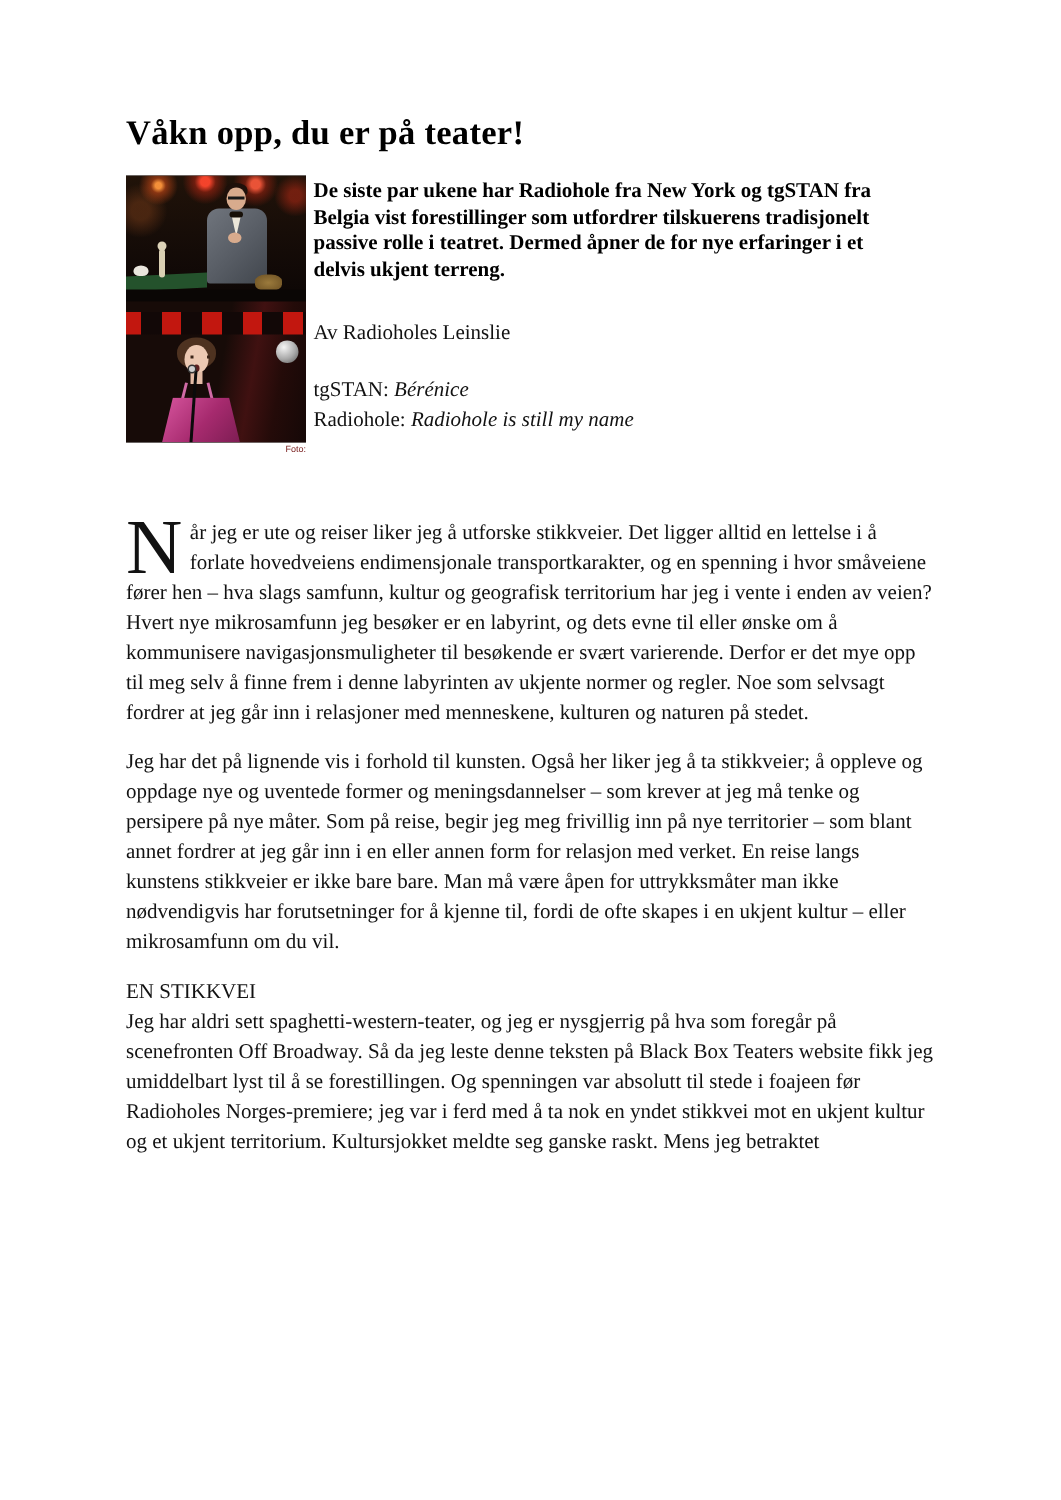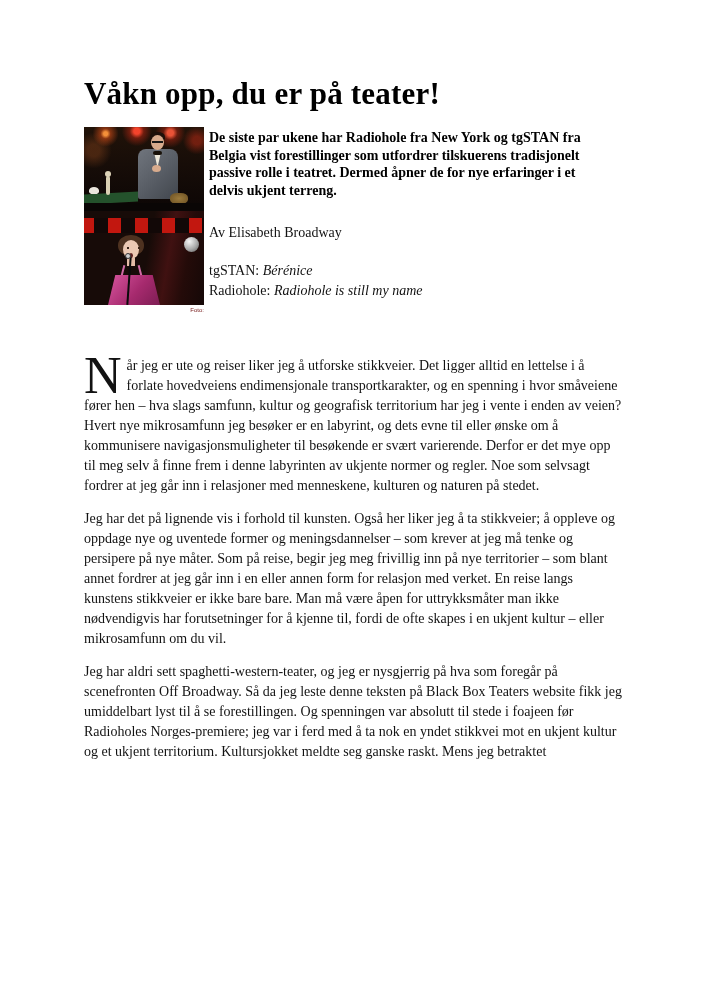--- a/index.html
+++ b/index.html
@@ -7,21 +7,21 @@
     position:relative;
     width:707px;height:1000px;
     background:#ffffff;
     font-family:"Liberation Serif", serif;
     color:#121212;
     overflow:hidden;
     box-sizing:border-box;
     padding:76px 85px 0 84px;
   }
   h1.title{
-    font-size:31px;font-weight:bold;margin:0 0 15px 0;letter-spacing:.2px;color:#000;
+    font-size:23px;font-weight:bold;margin:0 0 15px 0;letter-spacing:.2px;color:#000;
   }
   
   .header{display:flex;gap:5px;margin-bottom:42px;}
   .media{width:120px;flex:0 0 120px;}
   .montage{width:120px;height:178px;position:relative;overflow:hidden;background:#0d0705;}
   
   .photo-top{
     position:absolute;top:0;left:0;width:120px;height:84px;overflow:hidden;
     background:
       radial-gradient(circle at 18% 8%, rgba(255,150,60,.95) 0 2px, rgba(220,80,25,.55) 5px, transparent 13px),
@@ -118,31 +118,32 @@
           </div>
           <div class="mic-stand"></div>
           <div class="mic-head"></div>
         </div>
       </div>
       <div class="photo-credit">Foto:</div>
     </div>
 
     <div class="header-text">
       <p class="lead">De siste par ukene har Radiohole fra New York og tgSTAN fra Belgia vist forestillinger som utfordrer tilskuerens tradisjonelt passive rolle i teatret. Dermed åpner de for nye erfaringer i et delvis ukjent terreng.</p>
-      <p class="byline">Av Elisabeth Broadway</p>
+      <p class="byline">Av Radioholes Leinslie</p>
       <div class="work-line">
         <span>tgSTAN:</span>
         <span class="it">Bérénice</span>
       </div>
       <div class="work-line">
         <span>Radiohole:</span>
         <span class="it">Radiohole is still my name</span>
       </div>
     </div>
   </div>
 
   <div class="bodytext">
     <p><span class="dropcap">N</span><span>år jeg er ute og reiser liker jeg å utforske stikkveier. Det ligger alltid en lettelse i å forlate hovedveiens endimensjonale transportkarakter, og en spenning i hvor småveiene fører hen – hva slags samfunn, kultur og geografisk territorium har jeg i vente i enden av veien? Hvert nye mikrosamfunn jeg besøker er en labyrint, og dets evne til eller ønske om å kommunisere navigasjonsmuligheter til besøkende er svært varierende. Derfor er det mye opp til meg selv å finne frem i denne labyrinten av ukjente normer og regler. Noe som selvsagt fordrer at jeg går inn i relasjoner med menneskene, kulturen og naturen på stedet.</span></p>
     <p>Jeg har det på lignende vis i forhold til kunsten. Også her liker jeg å ta stikkveier; å oppleve og oppdage nye og uventede former og meningsdannelser – som krever at jeg må tenke og persipere på nye måter. Som på reise, begir jeg meg frivillig inn på nye territorier – som blant annet fordrer at jeg går inn i en eller annen form for relasjon med verket. En reise langs kunstens stikkveier er ikke bare bare. Man må være åpen for uttrykksmåter man ikke nødvendigvis har forutsetninger for å kjenne til, fordi de ofte skapes i en ukjent kultur – eller mikrosamfunn om du vil.</p>
+    <p class="section-heading">EN STIKKVEI</p>
     <p>Jeg har aldri sett spaghetti-western-teater, og jeg er nysgjerrig på hva som foregår på scenefronten Off Broadway. Så da jeg leste denne teksten på Black Box Teaters website fikk jeg umiddelbart lyst til å se forestillingen. Og spenningen var absolutt til stede i foajeen før Radioholes Norges-premiere; jeg var i ferd med å ta nok en yndet stikkvei mot en ukjent kultur og et ukjent territorium. Kultursjokket meldte seg ganske raskt. Mens jeg betraktet</p>
   </div>
 
 </div>
 
 </body></html>

